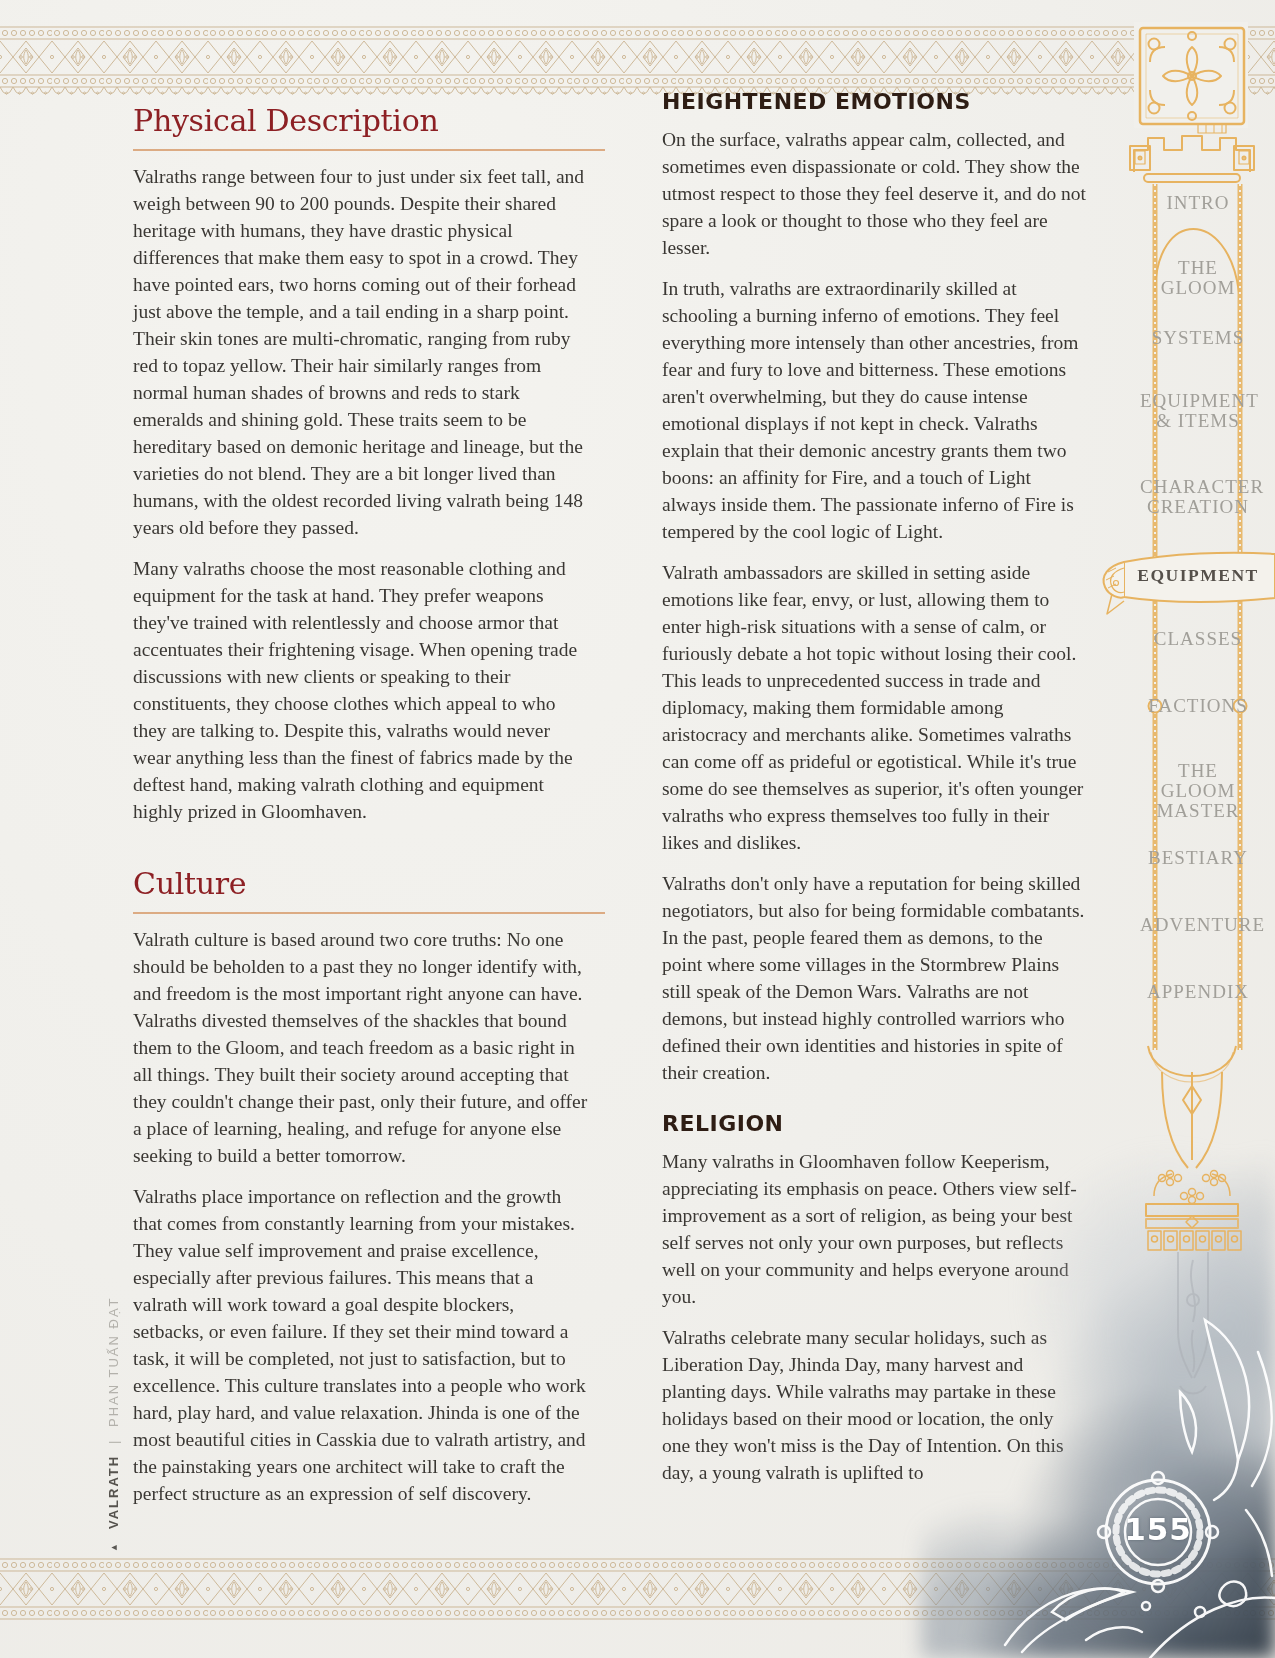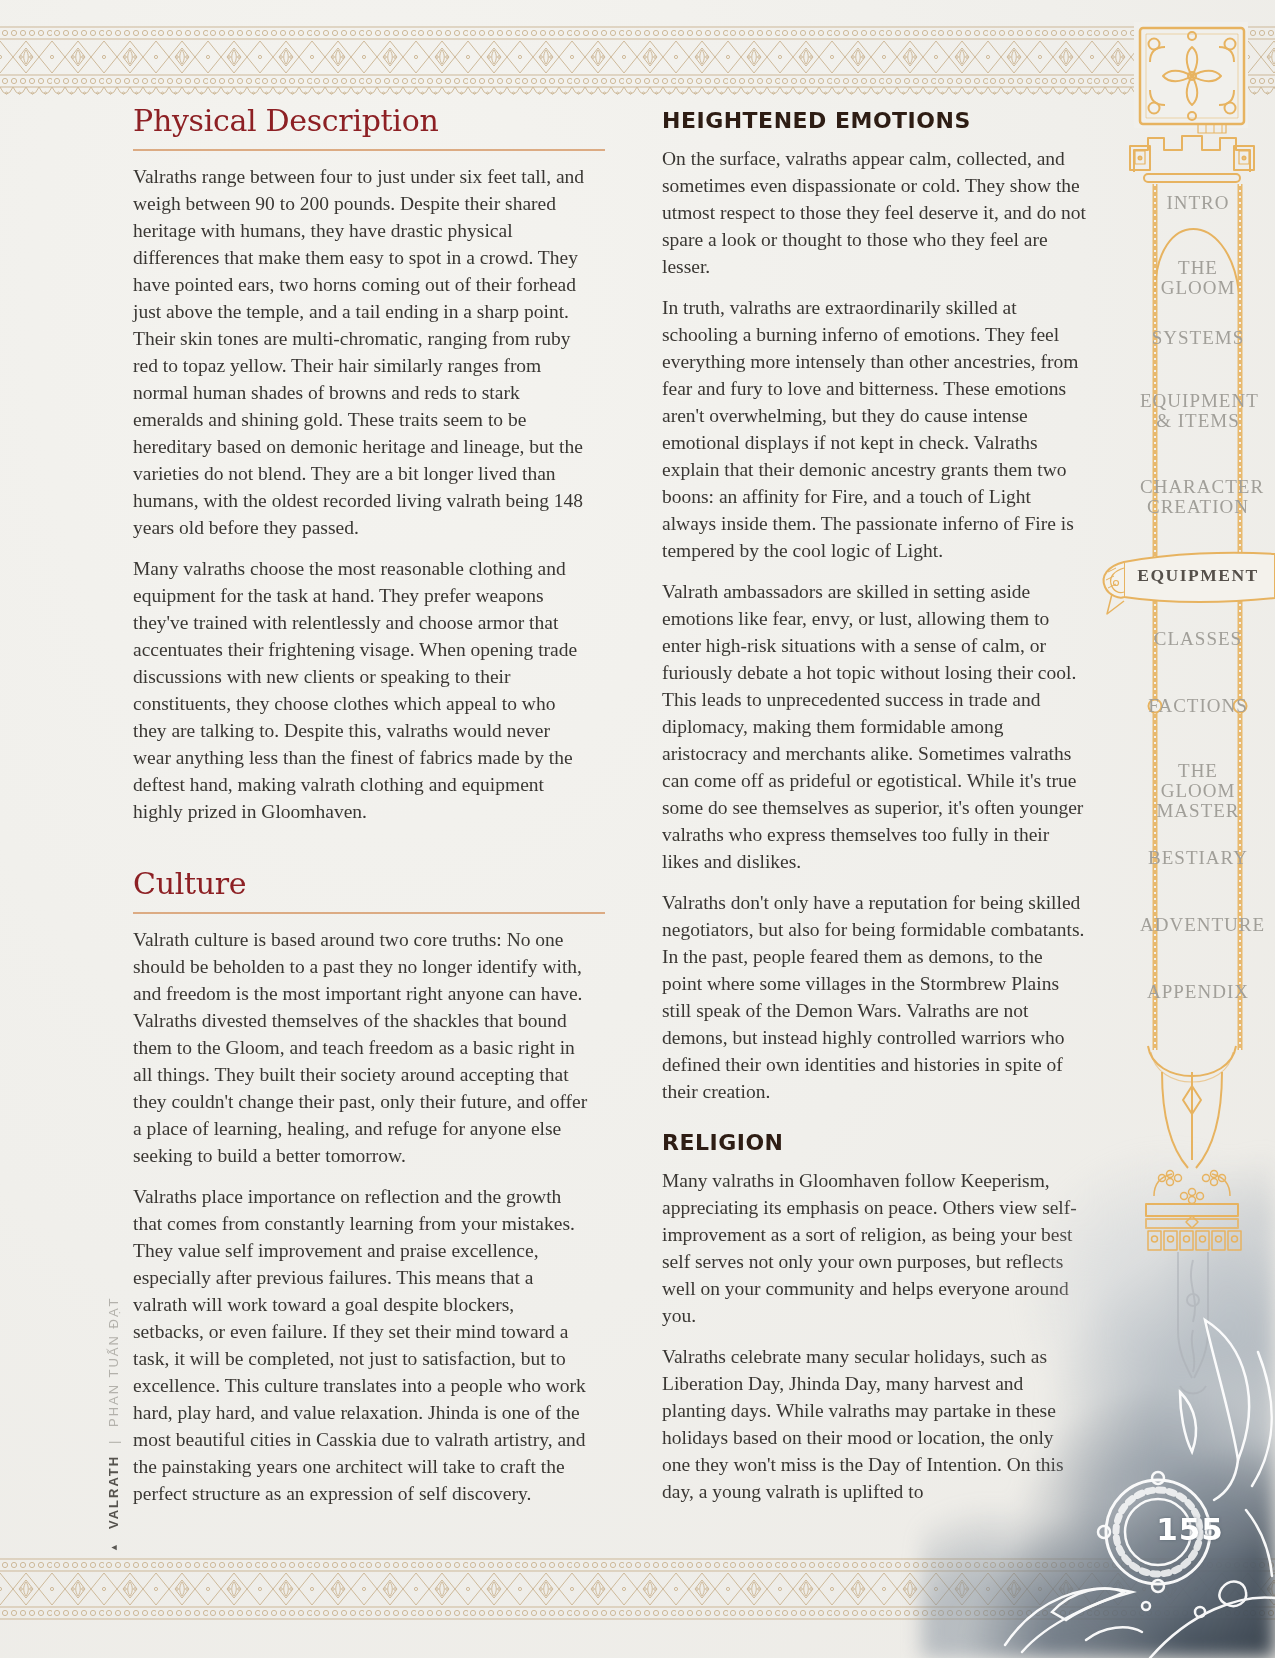--- a/index.html
+++ b/index.html
@@ -8,21 +8,21 @@
     background:radial-gradient(ellipse at 30% 18%, #f4f3ef 0%, #f0efeb 55%, #eceae5 100%);
     font-family:"Liberation Serif", serif;
   }
   
   .border-top{position:absolute; left:0; top:24px; z-index:1;}
   .border-bottom{position:absolute; left:0; top:1556px; z-index:1;}
   
   .col{position:absolute; z-index:2; color:#3a3733;}
   .col p{margin:0 16px 14px 0; font-size:19.5px; line-height:27px; text-align:left;}
   .col-left{left:133px; top:102px; width:472px;}
-  .col-right{left:662px; top:107px; width:440px;}
+  .col-right{left:662px; top:88px; width:440px;}
   .h-red{
     font-family:"DejaVu Serif", serif; font-weight:400; font-size:30px; line-height:38px;
     color:#8d2024; letter-spacing:-0.3px; margin:0 0 12px 0; padding-bottom:9px;
     border-bottom:2px solid #dcab83;
   }
   .h-red + * {margin-top:2px;}
   .h-red.later{margin-top:40px;}
   .h-dark{
     font-family:"DejaVu Sans", sans-serif; font-weight:800; font-size:22px; line-height:28px;
     color:#2e1d14; letter-spacing:0.5px; margin:0 0 10px 0;
@@ -59,21 +59,21 @@
       radial-gradient(circle at 55% 99%, rgba(82,94,108,.7) 0 60px, rgba(82,94,108,0) 150px),
       radial-gradient(circle at 88% 55%, rgba(160,170,180,.6) 0 80px, rgba(160,170,180,0) 190px),
       radial-gradient(circle at 70% 30%, rgba(200,206,212,.45) 0 60px, rgba(200,206,212,0) 150px),
       radial-gradient(circle at 20% 95%, rgba(130,142,155,.5) 0 55px, rgba(130,142,155,0) 130px),
       radial-gradient(circle at 100% 25%, rgba(170,178,186,.4) 0 50px, rgba(170,178,186,0) 120px);
   }
   .lineart{position:absolute; left:0; top:0; z-index:5; pointer-events:none;}
   .pagenum{
     position:absolute; left:1124px; top:1511px; width:68px; z-index:6; text-align:center;
     font-family:"DejaVu Sans", sans-serif; font-weight:bold; font-size:31px; color:#ffffff;
-    letter-spacing:1px; text-shadow:0 0 3px rgba(70,80,92,.6);padding-left:32px;
+    letter-spacing:1px; text-shadow:0 0 3px rgba(70,80,92,.6);
   }
 </style>
 </head>
 <body>
 
 <div class="page">
 
   <svg class="border-top" width="1275" height="78" viewBox="0 0 1275 78">
     <defs>
       <pattern id="laceT" width="52" height="78" patternUnits="userSpaceOnUse">

